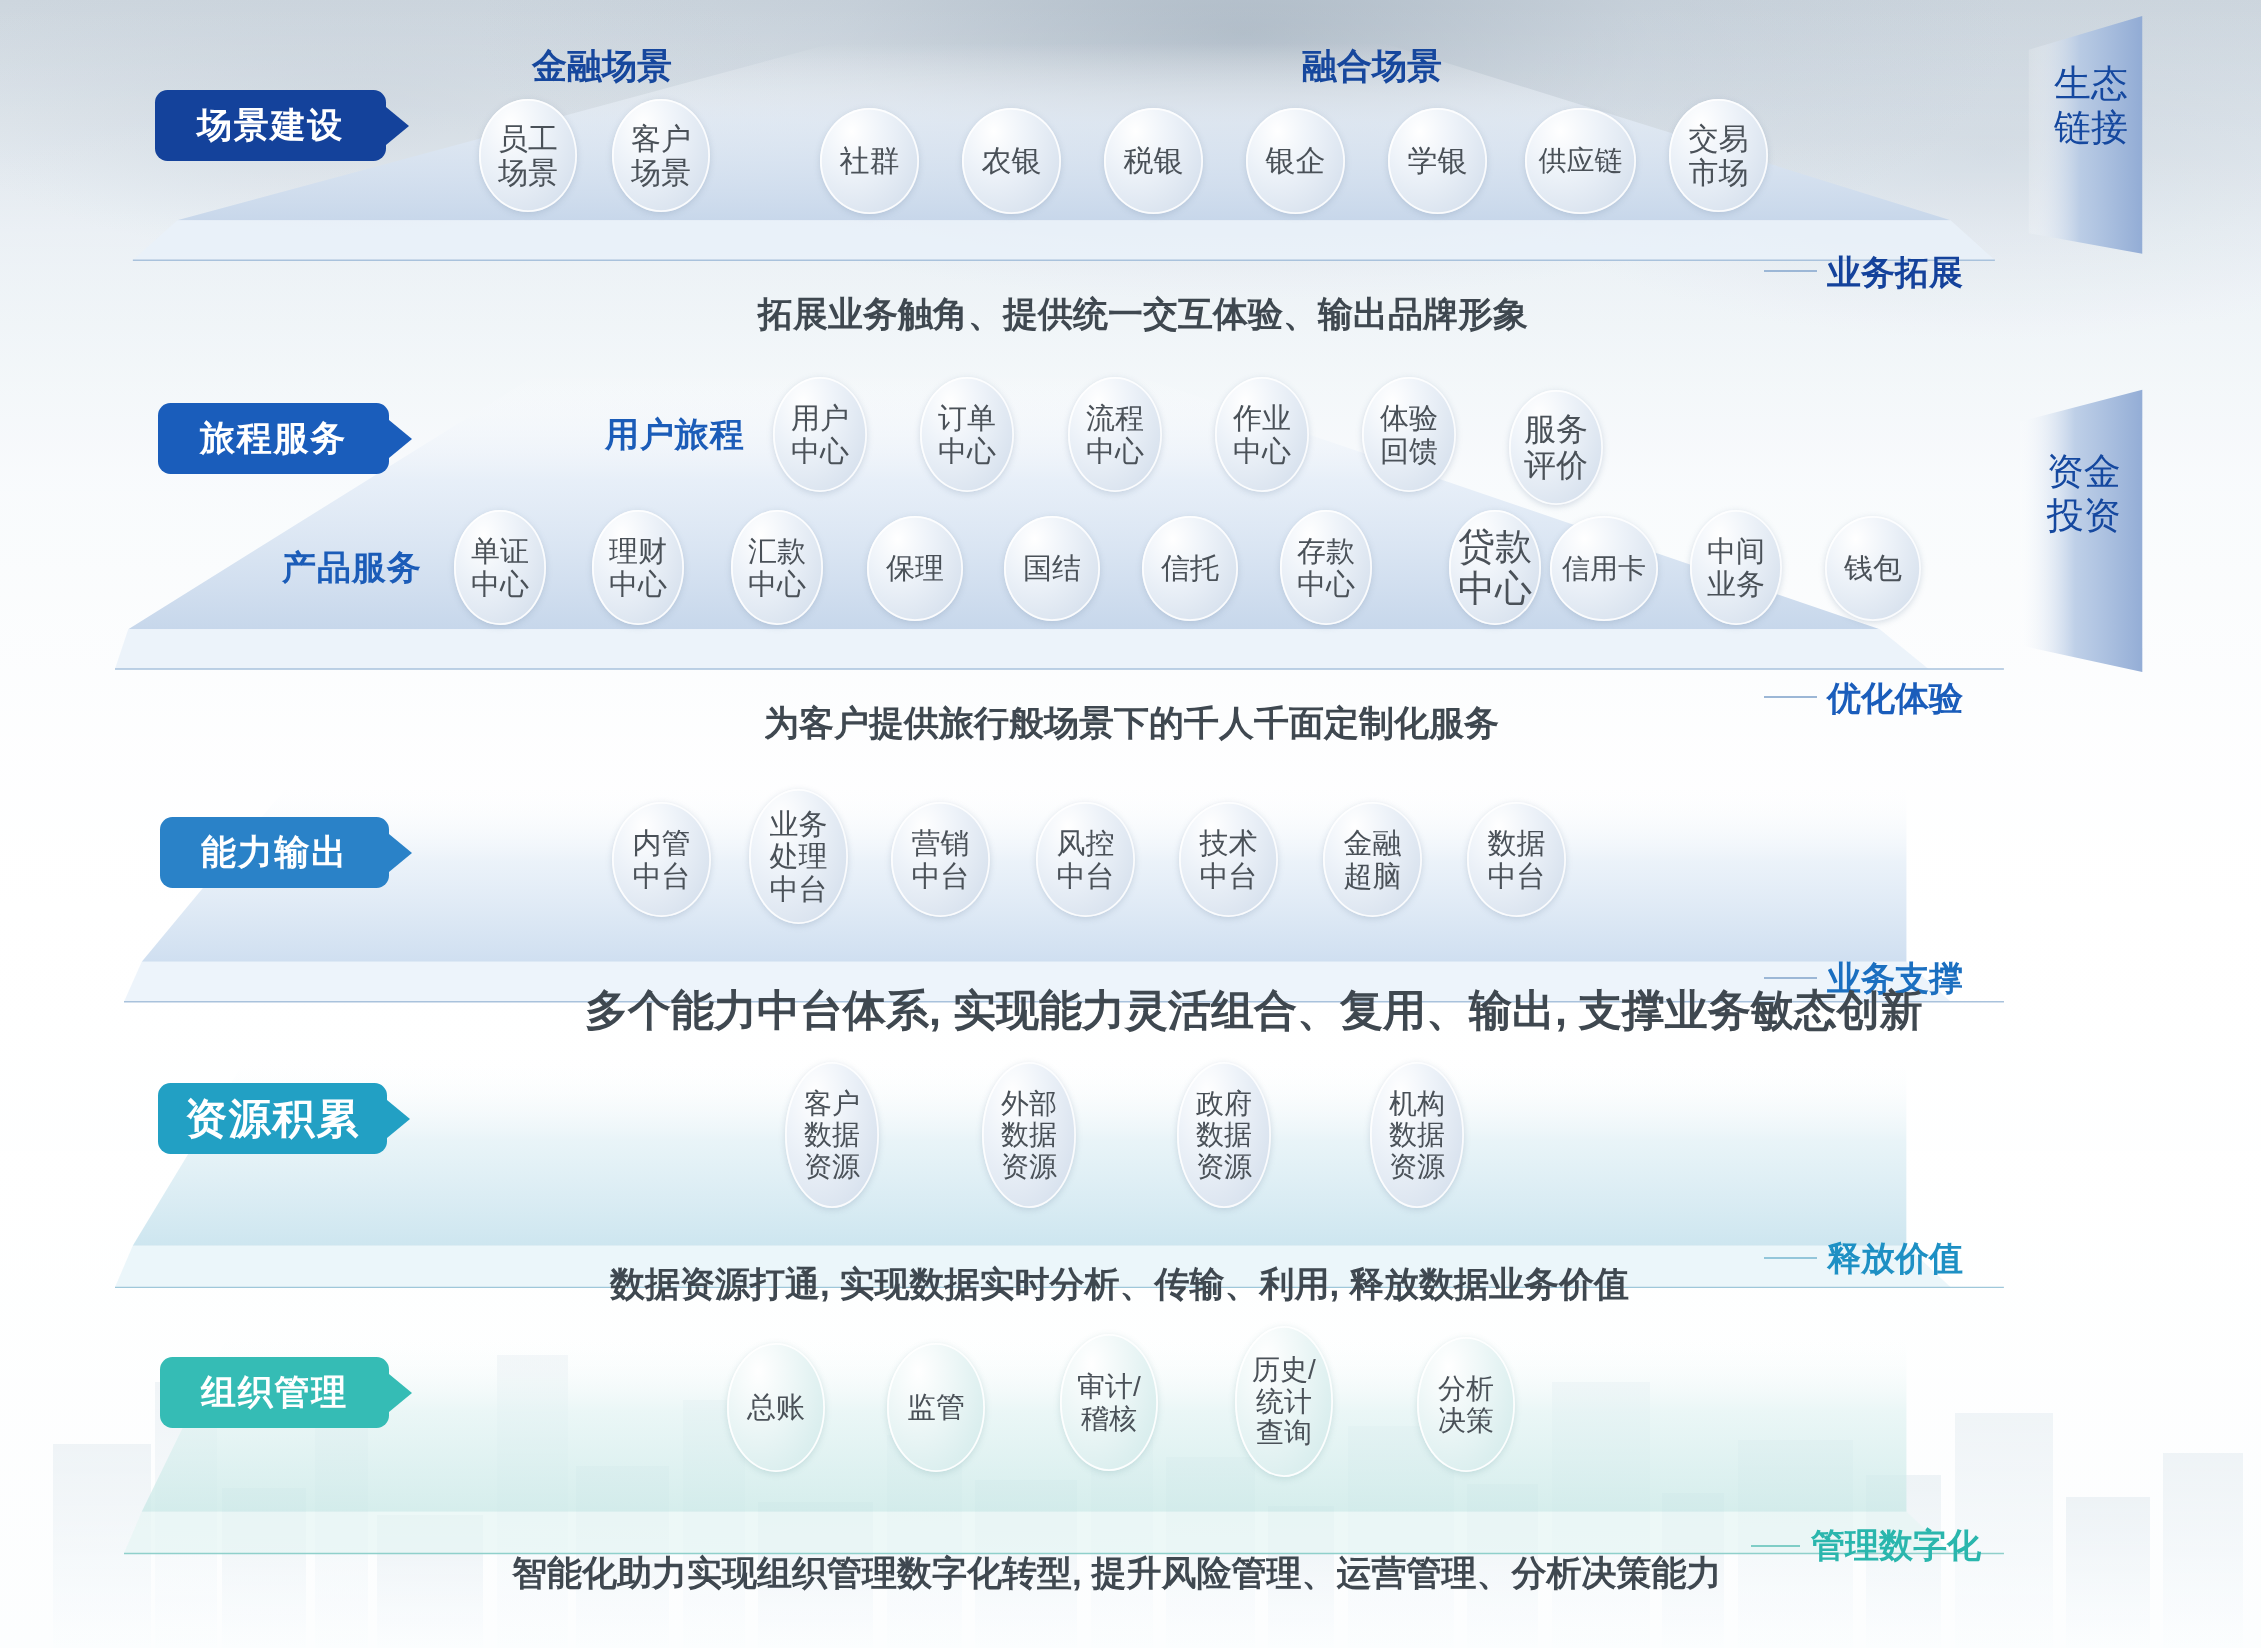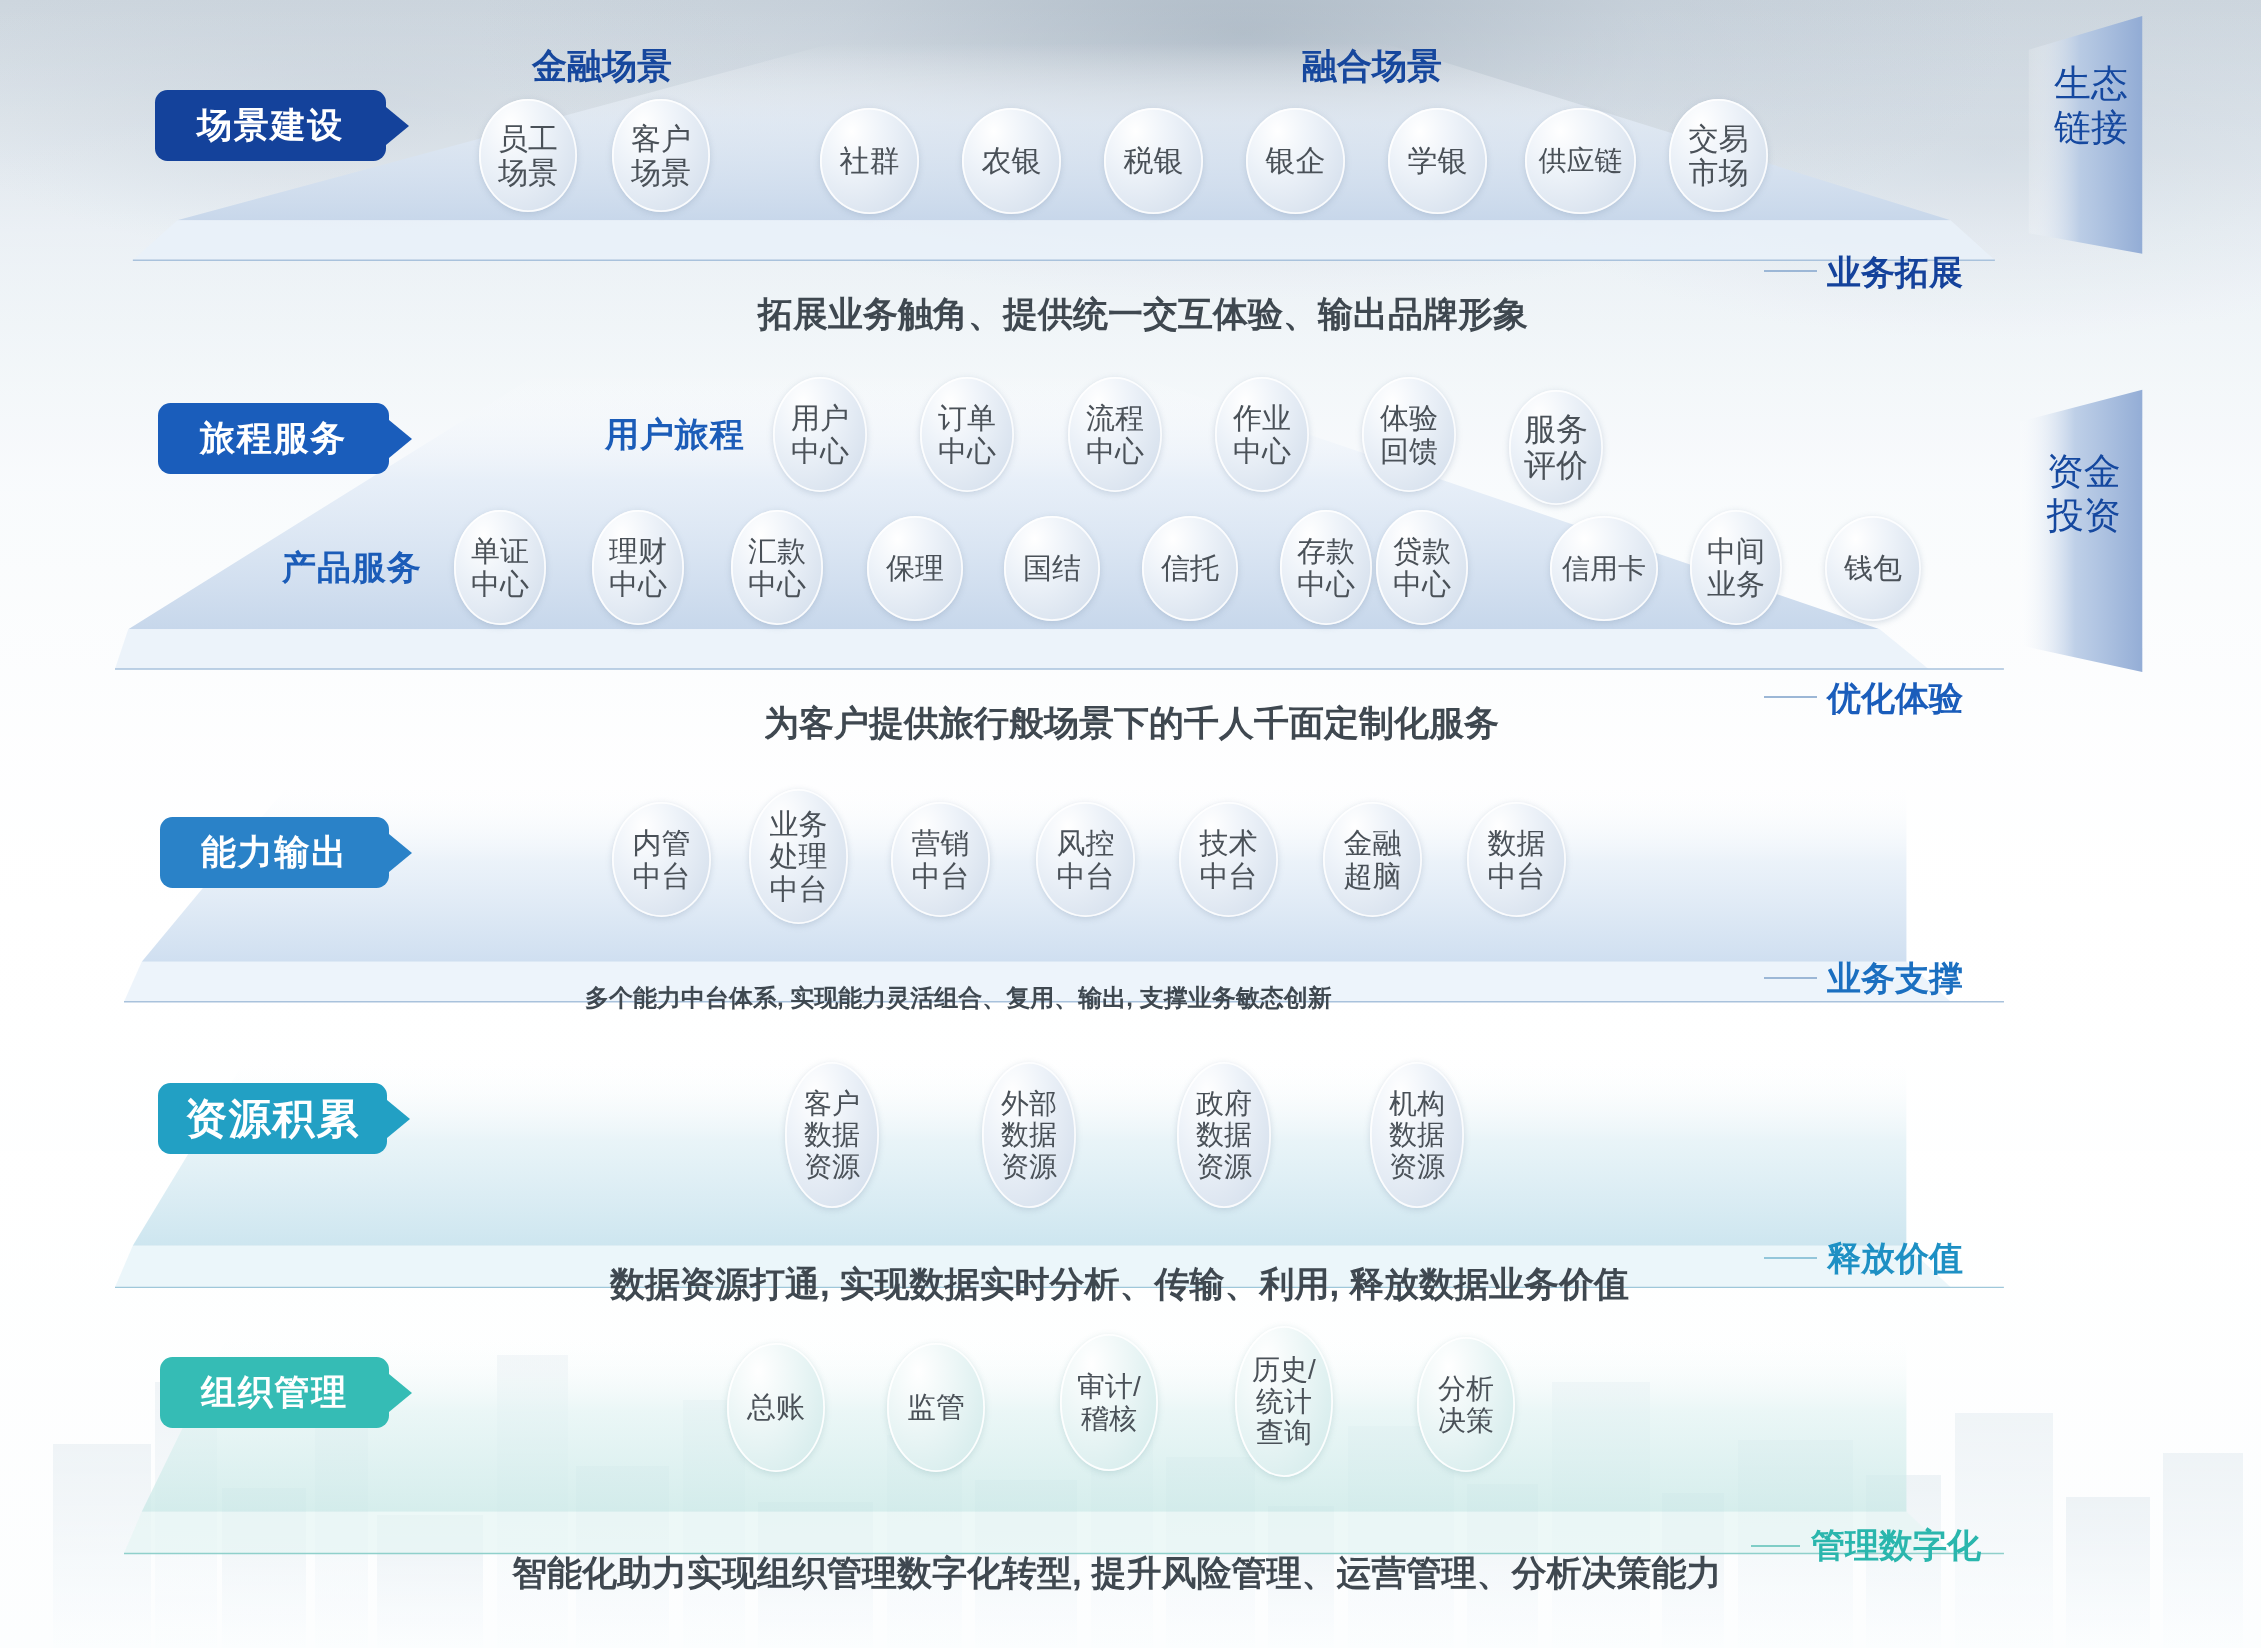--- a/index.html
+++ b/index.html
@@ -237,21 +237,21 @@
   <div class="node blue" style="left:1004px; top:516px; width:96px; height:105px; font-size:29px;">
     <span>国结</span>
   </div>
   <div class="node blue" style="left:1142px; top:516px; width:96px; height:105px; font-size:29px;">
     <span>信托</span>
   </div>
   <div class="node blue" style="left:1280px; top:510px; width:92px; height:115px; font-size:29px;">
     <span>存款</span>
     <span>中心</span>
   </div>
-  <div class="node blue" style="left:1376px; top:510px; width:92px; height:115px; font-size:29px;text-align:center;">
+  <div class="node blue" style="left:1449px; top:510px; width:92px; height:115px; font-size:37px;text-align:center;">
     <span>贷款</span>
     <span>中心</span>
   </div>
   <div class="node blue" style="left:1550px; top:516px; width:108px; height:105px; font-size:28px;">
     <span>信用卡</span>
   </div>
   <div class="node blue" style="left:1690px; top:510px; width:92px; height:115px; font-size:29px;">
     <span>中间</span>
     <span>业务</span>
   </div>
@@ -310,21 +310,21 @@
     <span>超脑</span>
   </div>
   <div class="node blue" style="left:1467px; top:802px; width:99px; height:115px; font-size:29px;">
     <span>数据</span>
     <span>中台</span>
   </div>
 
   <div class="value-rule" style="left:1764px; top:977px; width:53px; background:#9cb7d6;"></div>
   <div class="value-label" style="left:1827px; top:956px; font-size:34px; color:#1b6fc0;">业务支撑</div>
 
-  <div class="desc" style="left:585px; top:982px; font-size:24px;text-align:right;">多个能力中台体系, 实现能力灵活组合、复用、输出, 支撑业务敏态创新</div>
+  <div class="desc" style="left:585px; top:982px; font-size:43px;text-align:right;">多个能力中台体系, 实现能力灵活组合、复用、输出, 支撑业务敏态创新</div>
 
   <div class="band" style="left:115px; top:1055px; width:1889px; height:239px;">
     <svg class="plate" viewBox="0 0 2130 270" preserveAspectRatio="none">
       <defs>
         <linearGradient id="g4" x1="0" y1="0" x2="0" y2="1">
           <stop offset="0%" stop-color="#ffffff" stop-opacity="0"></stop>
           <stop offset="45%" stop-color="#e3f1f6" stop-opacity="0.8"></stop>
           <stop offset="100%" stop-color="#c8e3ee" stop-opacity="0.9"></stop>
         </linearGradient>
       </defs>

